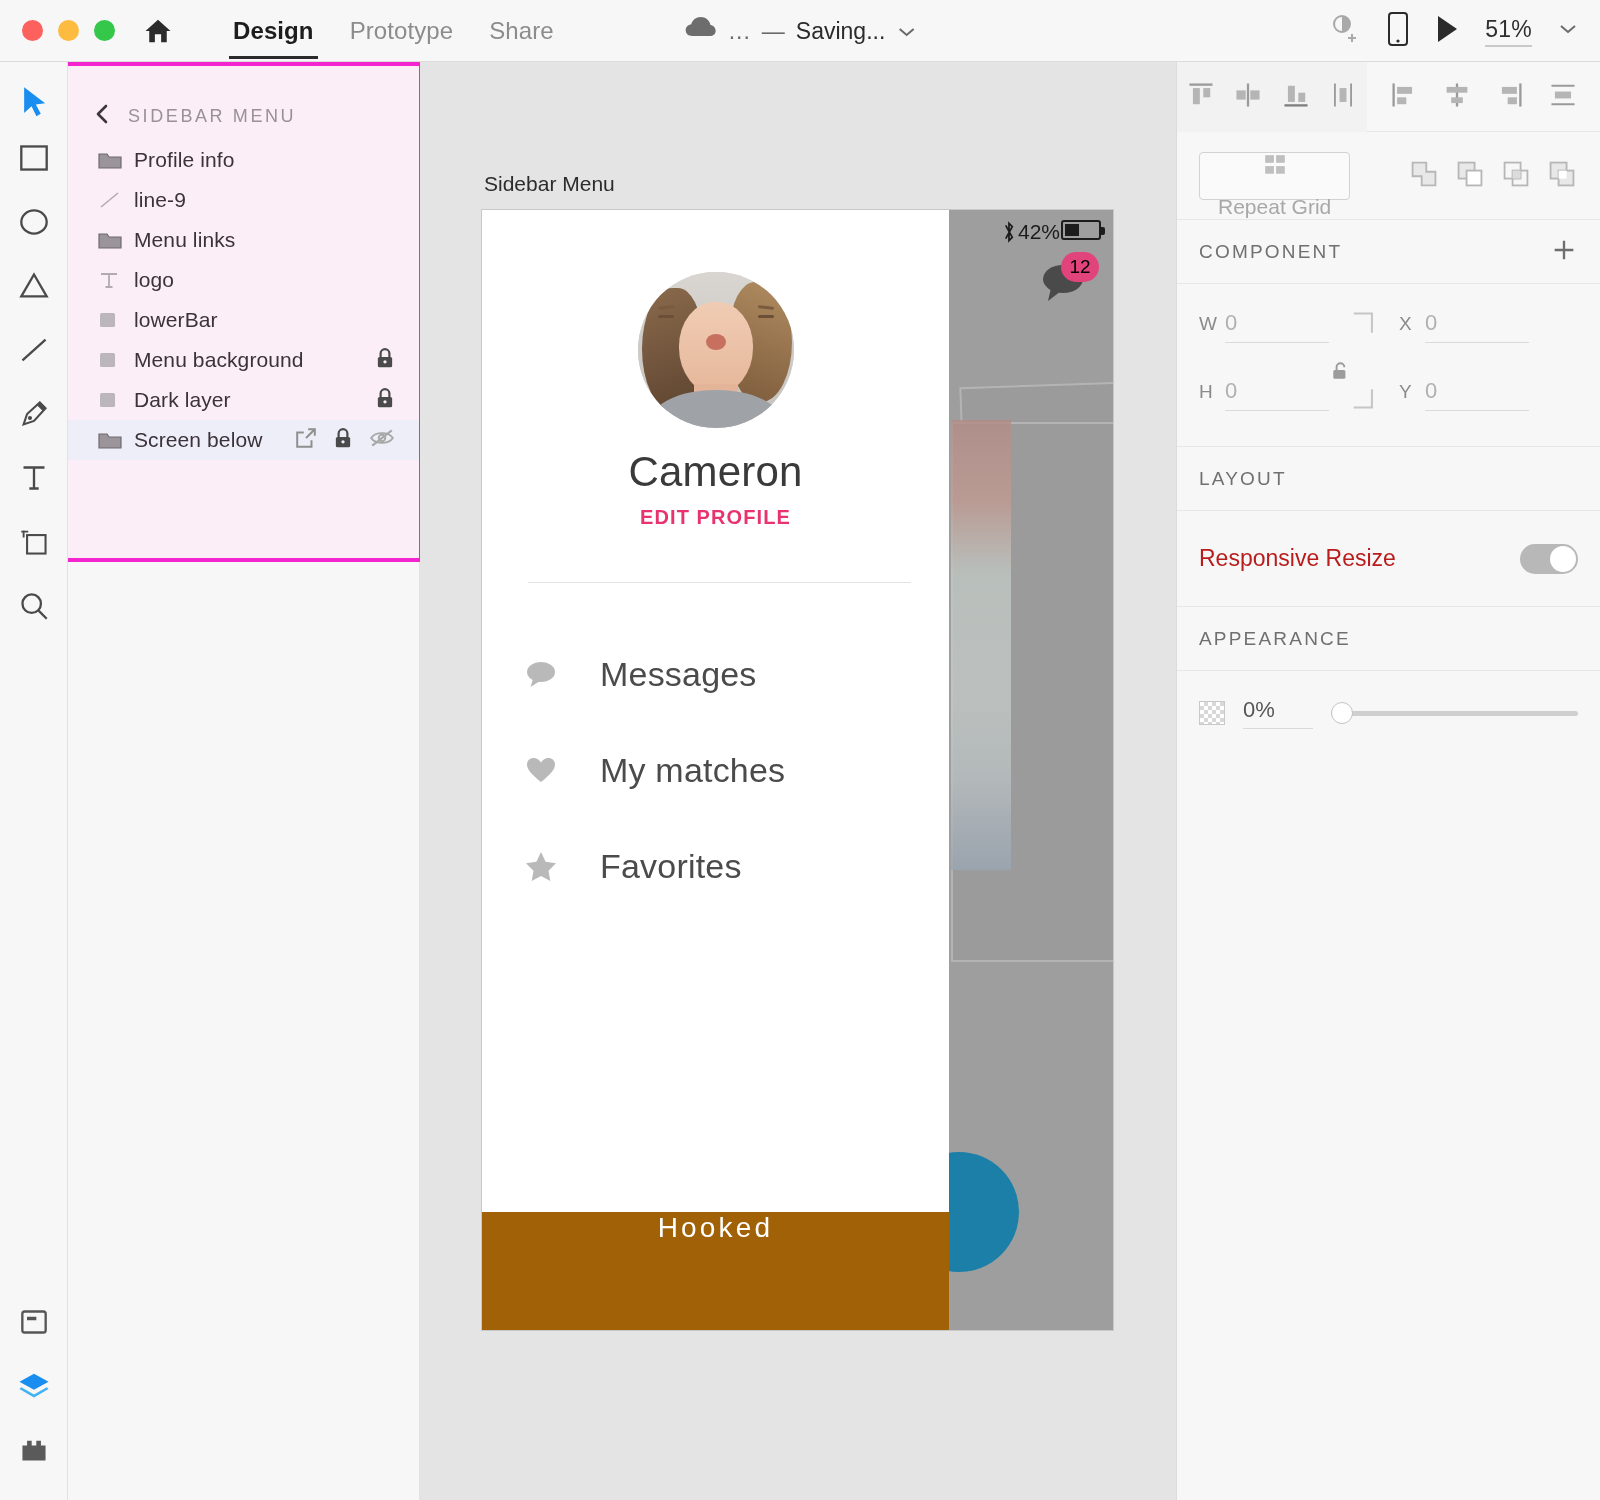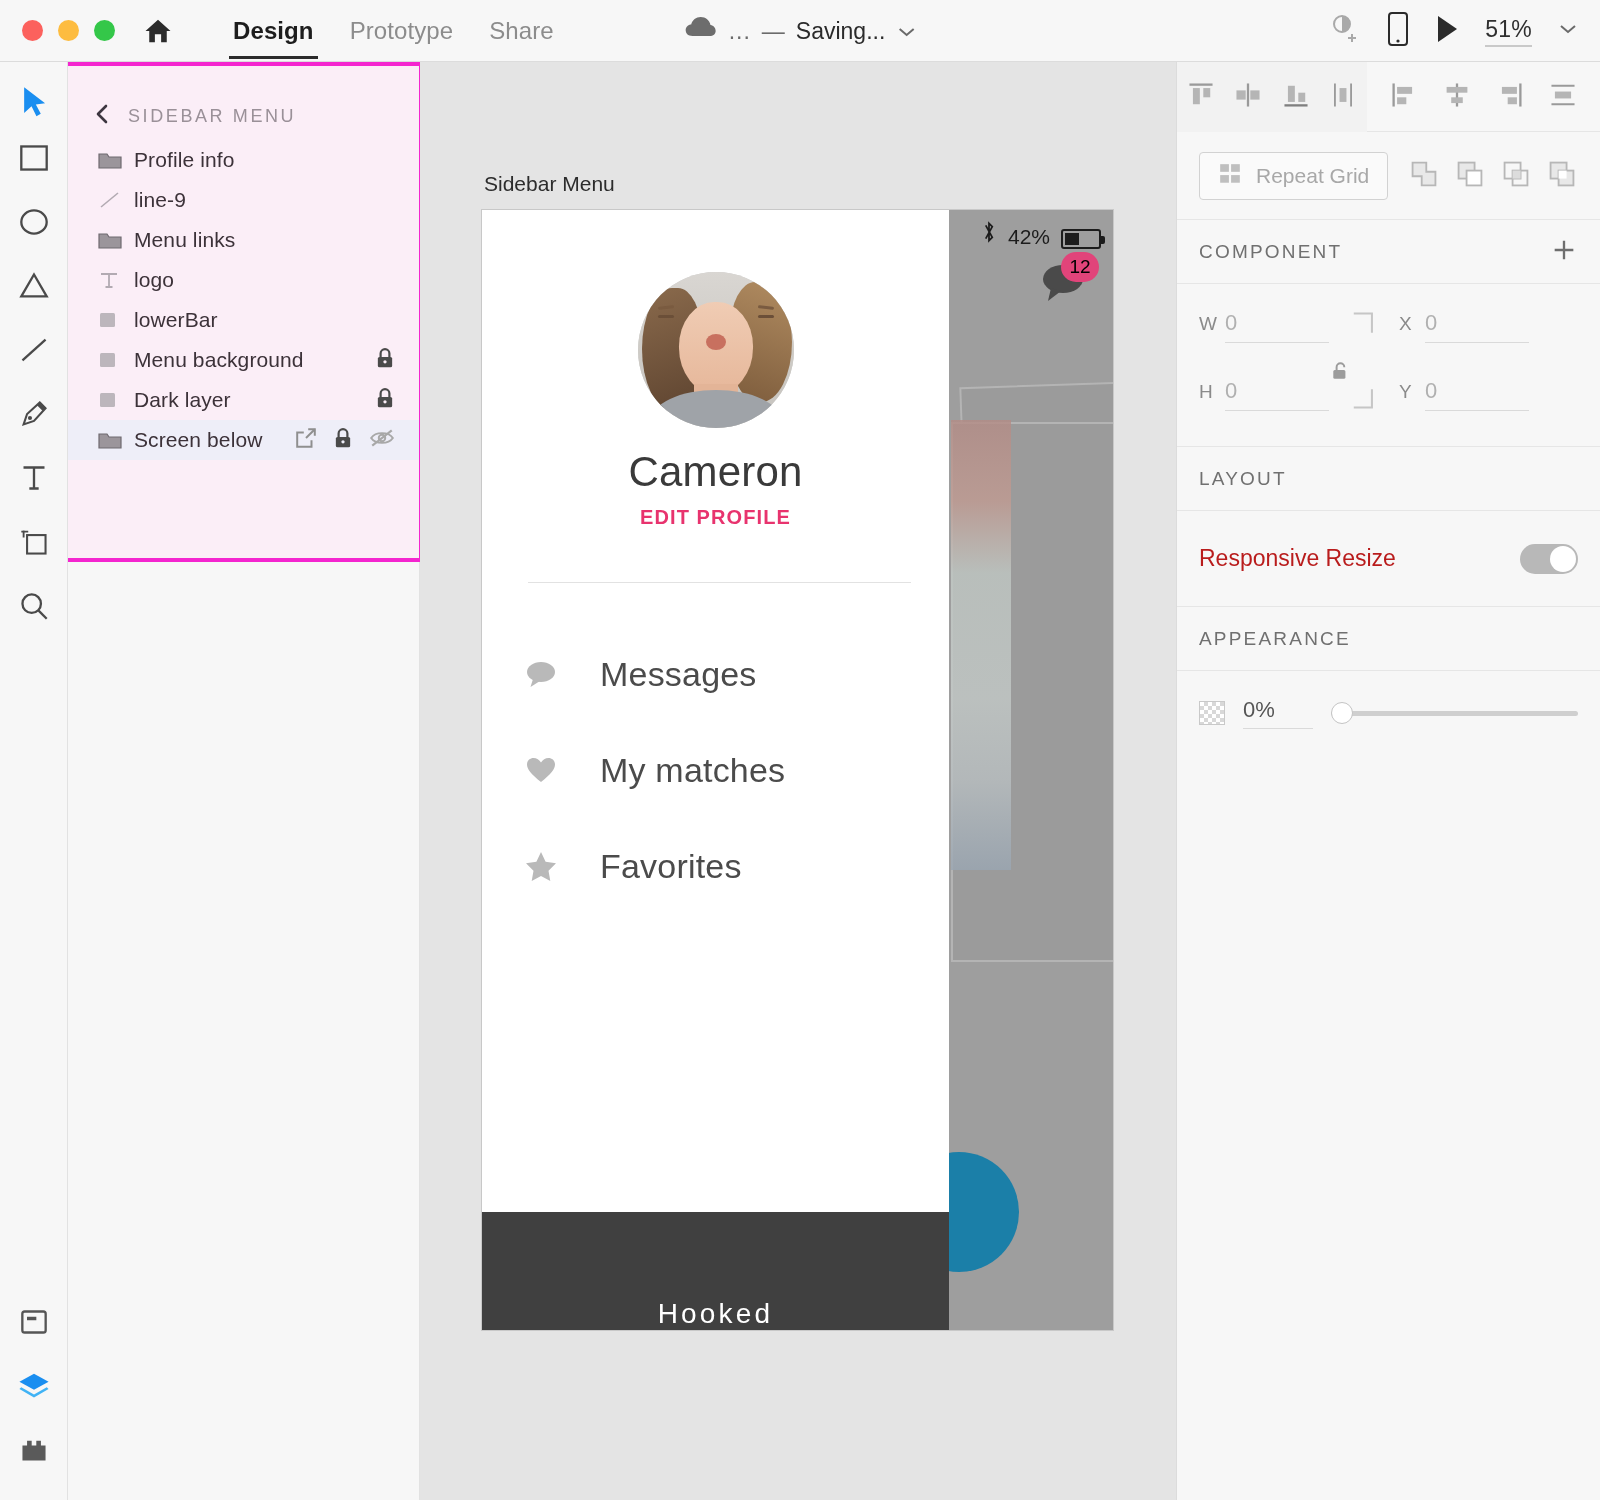--- a/index.html
+++ b/index.html
@@ -110,21 +110,21 @@
   .artboard {
     position: absolute; left: 61px; top: 147px; width: 633px; height: 1122px;
     background: #ffffff; border: 1px solid #c8c8c8; overflow: hidden;
   }
   
   .screen-below {
     position: absolute; right: 0; top: 0; width: 166px; height: 100%;
     background: #9e9e9e; overflow: hidden;
   }
   .sb-status {
-    position: absolute; right: 12px; top: 10px; display: flex; align-items: flex-end; gap: 11px;
+    position: absolute; right: 12px; top: 10px; display: flex; align-items: flex-start; gap: 1px;
     font-size: 21px; color: #1c1c1c;
   }
   .battery {
     width: 40px; height: 20px; border: 2px solid #1c1c1c; border-radius: 3px;
     position: relative; display: inline-block;
   }
   .battery::after {
     content:""; position:absolute; right:-6px; top:5px; width:4px; height:8px;
     background:#1c1c1c; border-radius:0 2px 2px 0;
   }
@@ -189,41 +189,41 @@
     position: absolute; left: 46px; right: 38px; top: 372px; height: 1px; background: #e2e2e2;
   }
 
   .menu-list { position: absolute; left: 0; top: 416px; width: 100%; }
   .menu-item { display: flex; align-items: center; height: 96px; padding-left: 42px; gap: 42px; }
   .menu-item .mlabel { font-size: 34px; color: #4b4b4b; font-weight: 300; letter-spacing: .2px; }
   .mi-icon { width: 34px; display:flex; align-items:center; justify-content:center; }
 
   .hooked-bar {
     position: absolute; left: 0; bottom: 0; width: 467px; height: 118px;
-    background: #404040; display: flex; align-items: flex-end; justify-content: center;
+    background: #a16207; display: flex; align-items: flex-start; justify-content: center;
   }
   .hooked-bar .h-txt { color: #fff; font-size: 28px; letter-spacing: 3.2px; font-weight: 300; }
 
   
   .rpanel {
     position: absolute; right: 0; top: 62px; width: 424px; height: 1438px;
     background: #f7f7f7; border-left: 1px solid #dcdcdc;
   }
   .align-row { display: flex; height: 70px; align-items: center; border-bottom: 1px solid #e6e6e6; }
   .align-grp { display: flex; align-items: center; height: 70px; }
   .align-grp.g1 { width: 190px; justify-content: space-around; background: #f2f2f2; }
   .align-grp.g2 { flex: 1; justify-content: space-around; padding: 0 10px; }
 
   .grid-row {
     display: flex; align-items: center; height: 88px; padding: 0 22px;
     border-bottom: 1px solid #e6e6e6; gap: 18px;
   }
   .repeat-btn {
     display: flex; align-items: center; gap: 14px; height: 48px; padding: 0 18px;
-    border: 1px solid #d2d2d2; border-radius: 4px; background: #fafafa;
+    border: 1px solid #d2d2d2; border-radius: 4px; background: #fafafa; flex-direction: column;
   }
   .repeat-btn .rg-txt { font-size: 21px; color: #a8a8a8; }
   .bool-ops { display: flex; gap: 14px; margin-left: auto; }
 
   .sec-head {
     display: flex; align-items: center; justify-content: space-between;
     height: 64px; padding: 0 22px; border-bottom: 1px solid #e6e6e6;
   }
   .sec-head .sh-txt { font-size: 19px; letter-spacing: 2.2px; color: #707070; }
 

